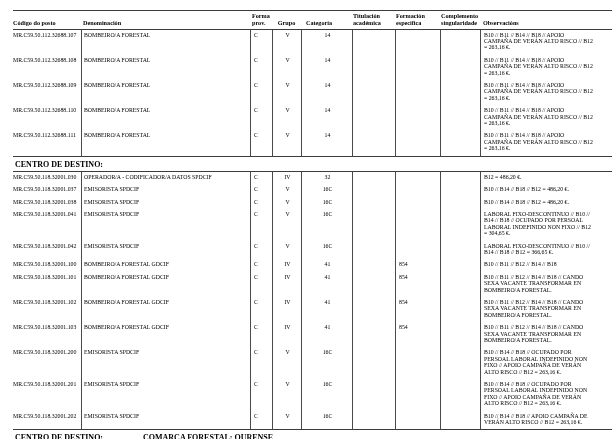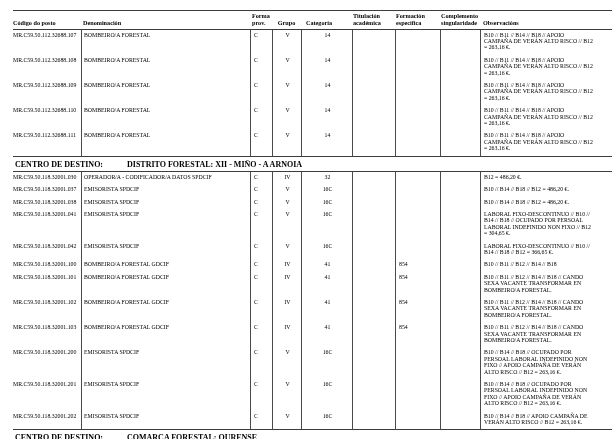--- a/index.html
+++ b/index.html
@@ -48,21 +48,21 @@
   .cell.c-observacions { padding-left: 3px; padding-right: 18px; }
   
   .group-heading {
     display: flex;
     font-weight: bold;
     font-size: 8px;
     line-height: 9px;
     padding: 3px 0 2px 2px;
     align-items: baseline;
   }
-  .heading-label { width: 112px; flex: 0 0 auto; }
+  .heading-label { width: 128px; flex: 0 0 auto; }
   .heading-value { flex: 1; }
   .rows-block { padding-bottom: 0; }
 </style>
 </head>
 <body>
 
 <div class="page">
   <div class="rule"></div>
   <div class="grid header-row">
       <div class="hcell h-codigo">Código do posto</div>
@@ -134,21 +134,20 @@
           <div class="cell c-categoria">14</div>
           <div class="cell c-titulacion"></div>
           <div class="cell c-formacion"></div>
           <div class="cell c-complemento"></div>
           <div class="cell c-observacions">B10 // B11 // B14 // B18 // APOIO CAMPAÑA DE VERÁN ALTO RISCO // B12 = 263,16 €.</div>
         </div>
       </div>
       <div class="rule"></div>
       <div class="group-heading">
         <span class="heading-label">CENTRO DE DESTINO:</span>
-        <span class="heading-value">DISTRITO FORESTAL: XII - MIÑO - A ARNOIA</span>
       </div>
       <div class="rule"></div>
       <div class="rows-block">
         <div class="grid row">
           <div class="cell c-codigo">MR.C59.50.118.32001.030</div>
           <div class="cell c-denominacion">OPERADOR/A - CODIFICADOR/A DATOS SPDCIF</div>
           <div class="cell c-forma">C</div>
           <div class="cell c-grupo">IV</div>
           <div class="cell c-categoria">32</div>
           <div class="cell c-titulacion"></div>

